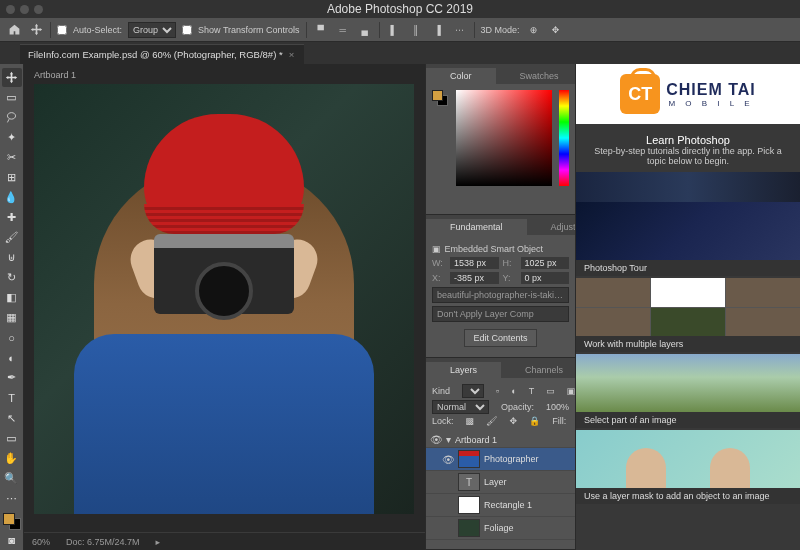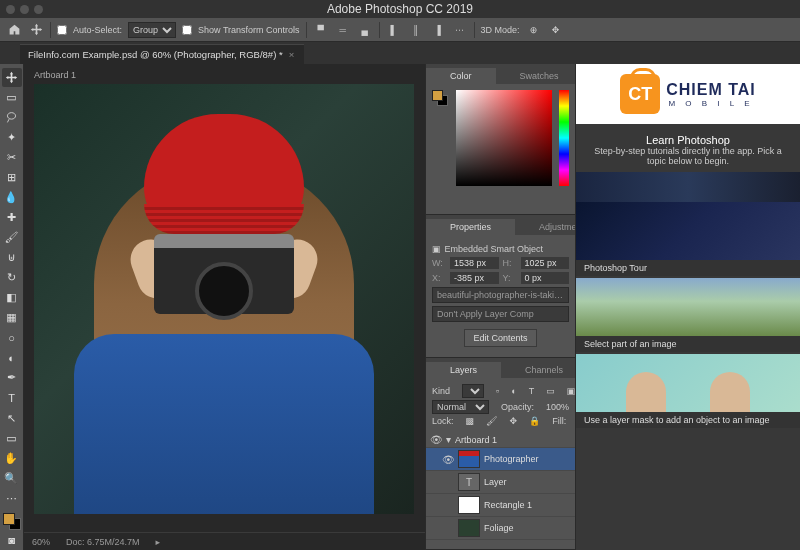--- a/index.html
+++ b/index.html
@@ -213,21 +213,21 @@
             <div class="b"></div>
             <div class="f"></div>
           </div>
         <div class="gradient"></div>
         <div class="huestrip"></div>
       </div>
     </div>
 
     <div class="panel">
       <div class="paneltabs">
-        <div class="ptab active">Properties</div>
+        <div class="ptab active">Fundamental</div>
         <div class="ptab">Adjustments</div>
       </div>
       <div class="propspanel">
         <div class="propsrow">
             <span>▣</span>
             <span>Embedded Smart Object</span>
           </div>
         <div class="propsrow">
           <label>W:</label>
             <span class="val">1538 px</span>
@@ -319,20 +319,31 @@
       <div class="learntitle">Learn Photoshop</div>
       <div>Step-by-step tutorials directly in the app. Pick a topic below to begin.</div>
     </div>
     <div class="tileimg t1" style="height:30px"></div>
     <div class="tiles">
       <div class="tile">
         <div class="tileimg t2"></div>
         <div class="tilecap">Photoshop Tour</div>
       </div>
       <div class="tile">
+        <div class="tileimg t3">
+            <div></div>
+            <div></div>
+            <div></div>
+            <div></div>
+            <div></div>
+            <div></div>
+          </div>
+        <div class="tilecap">Work with multiple layers</div>
+      </div>
+      <div class="tile">
         <div class="tileimg t4"></div>
         <div class="tilecap">Select part of an image</div>
       </div>
       <div class="tile">
         <div class="tileimg t5"></div>
         <div class="tilecap">Use a layer mask to add an object to an image</div>
       </div>
     </div>
   </div>
 </div>

